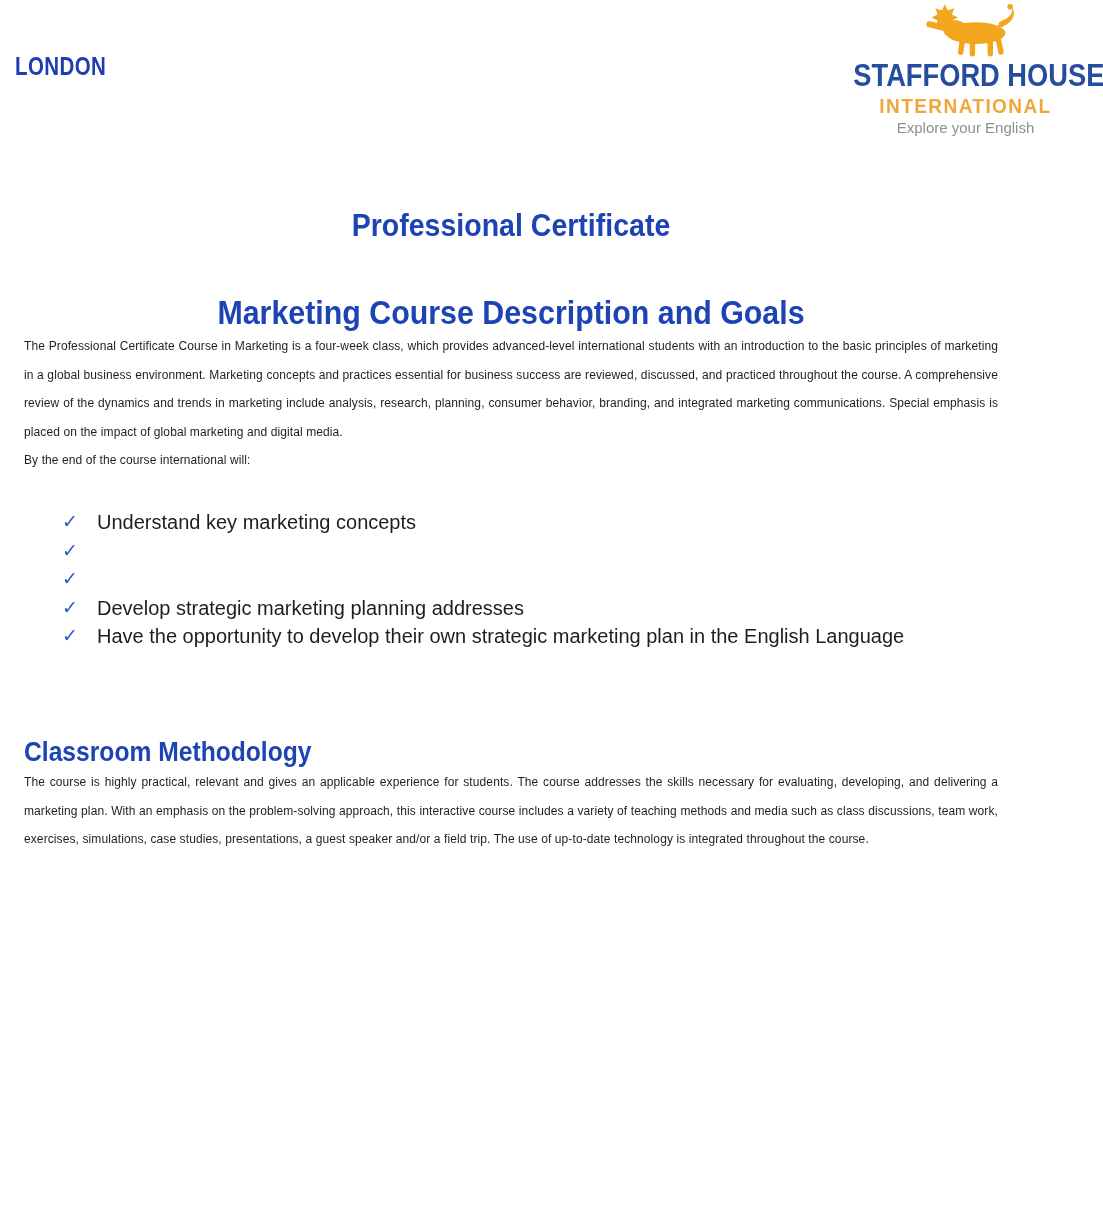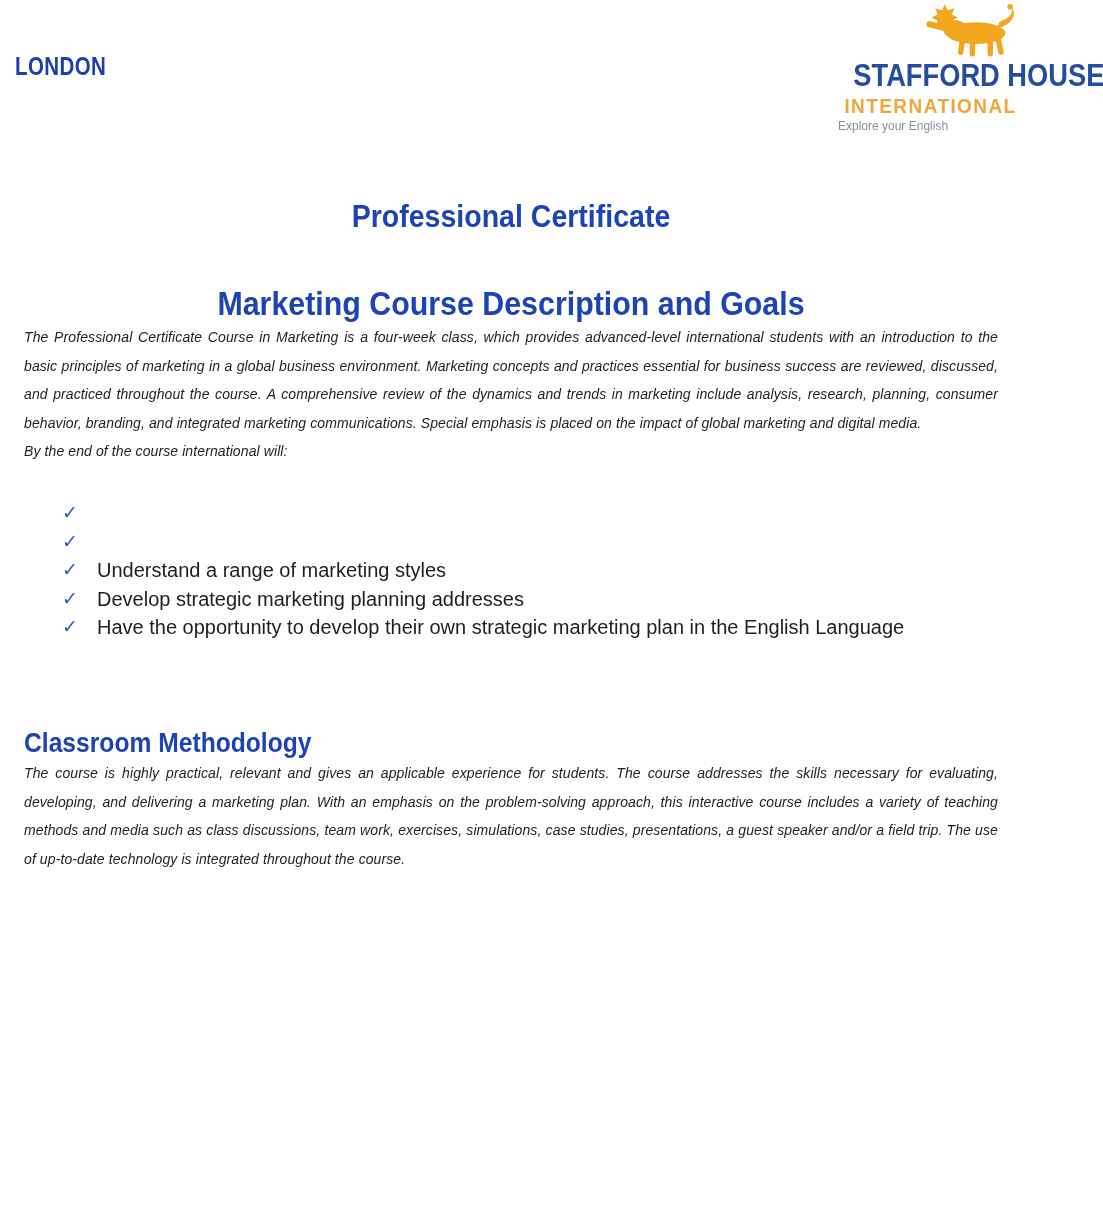--- a/index.html
+++ b/index.html
@@ -18,53 +18,53 @@
   .header { position: absolute; top: 0; left: 0; right: 0; height: 130px; }
   .london {
     position: absolute; left: 15px; top: 52px;
     font-size: 25px; font-weight: bold; color: #1c3eb2;
     letter-spacing: 0.5px;
     transform: scaleX(0.82); transform-origin: left center;
     white-space: nowrap;
   }
   .logo {
     position: absolute; top: 2px; right: 10px;
-    width: 255px; line-height: 1.1;
+    width: 255px; text-align: center; line-height: 1.1;
   }
   .logo .lion { display: block; margin: 0 auto 1px auto; transform: translateX(6px); }
   .logo-name {
     font-size: 31px; font-weight: bold; color: #254d9e;
     white-space: nowrap; letter-spacing: 0px;
     transform: scaleX(0.88); transform-origin: center;
   }
   .logo-sub {
     font-size: 20px; font-weight: bold; color: #efa73b;
     letter-spacing: 1.5px; white-space: nowrap;
     transform: scaleX(0.95); transform-origin: center;
     margin-top: 2px;
   }
   .logo-tag {
-    font-size: 12px; color: #8f8f8f; margin-top: 3px; white-space: nowrap;
+    font-size: 15px; color: #8f8f8f; margin-top: 3px; white-space: nowrap;
   }
 
   
-  main { position: absolute; left: 24px; top: 99px; width: 974px; }
+  main { position: absolute; left: 24px; top: 108px; width: 974px; }
 
   h1 {
     margin: 0; text-align: center;
     color: #1c44b4; font-weight: bold; font-size: 31px;
     letter-spacing: 0px; white-space: nowrap;
     transform: scaleX(0.92); transform-origin: center;
   }
   h1.title-1 { margin-top: 100px; }
   h1.title-2 { margin-top: 50px; font-size: 33px; }
 
   p.body {
-    margin: 0; font-size: 14px; line-height: 28.6px;
-    letter-spacing: 0.1px; color: #1e1e1e; font-style: italic;
+    margin: 0; font-size: 12px; line-height: 28.6px;
+    letter-spacing: 0.1px; color: #1e1e1e;
   }
   .just { text-align: justify; text-justify: inter-word; }
   .intro { margin-top: 74px; }
   .lead  { margin-top: 57px; }
 
   ul.goals {
     list-style: none; margin: 33px 0 0 0; padding: 0;
     font-size: 20px; line-height: 28.6px;
   }
   ul.goals li { display: flex; align-items: flex-start; padding-left: 38px; }
@@ -122,27 +122,27 @@
     <h1 class="title-1">Professional Certificate</h1>
     <h1 class="title-2">Marketing Course Description and Goals</h1>
 
     <p class="body just intro">The Professional Certificate Course in Marketing is a four-week class, which provides advanced-level international students with an introduction to the basic principles of marketing in a global business environment. Marketing concepts and practices essential for business success are reviewed, discussed, and practiced throughout the course. A comprehensive review of the dynamics and trends in marketing include analysis, research, planning, consumer behavior, branding, and integrated marketing communications. Special emphasis is placed on the impact of global marketing and digital media.</p>
 
     <p class="body lead">By the end of the course international will:</p>
 
     <ul class="goals">
       <li>
         <span class="check">✓</span>
+        <span class="li-text">Understand key marketing concepts</span>
       </li>
       <li>
         <span class="check">✓</span>
       </li>
       <li>
         <span class="check">✓</span>
-        <span class="li-text">Understand a range of marketing styles</span>
       </li>
       <li>
         <span class="check">✓</span>
         <span class="li-text">Develop strategic marketing planning addresses</span>
       </li>
       <li>
         <span class="check">✓</span>
         <span class="li-text">Have the opportunity to develop their own strategic marketing plan in the English Language</span>
       </li>
     </ul>

